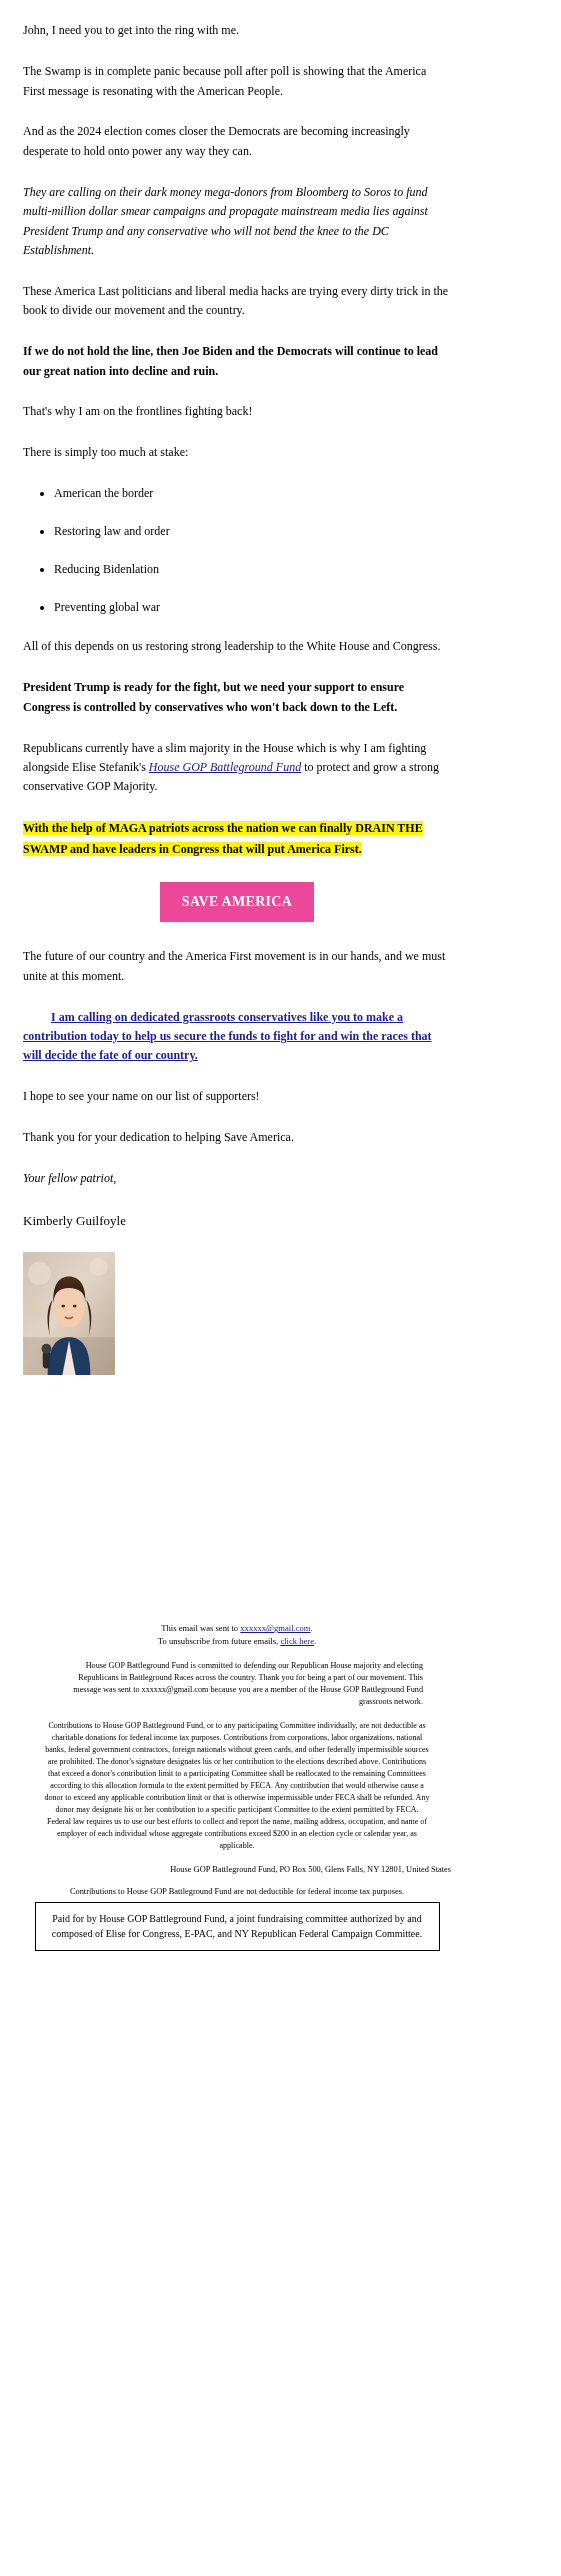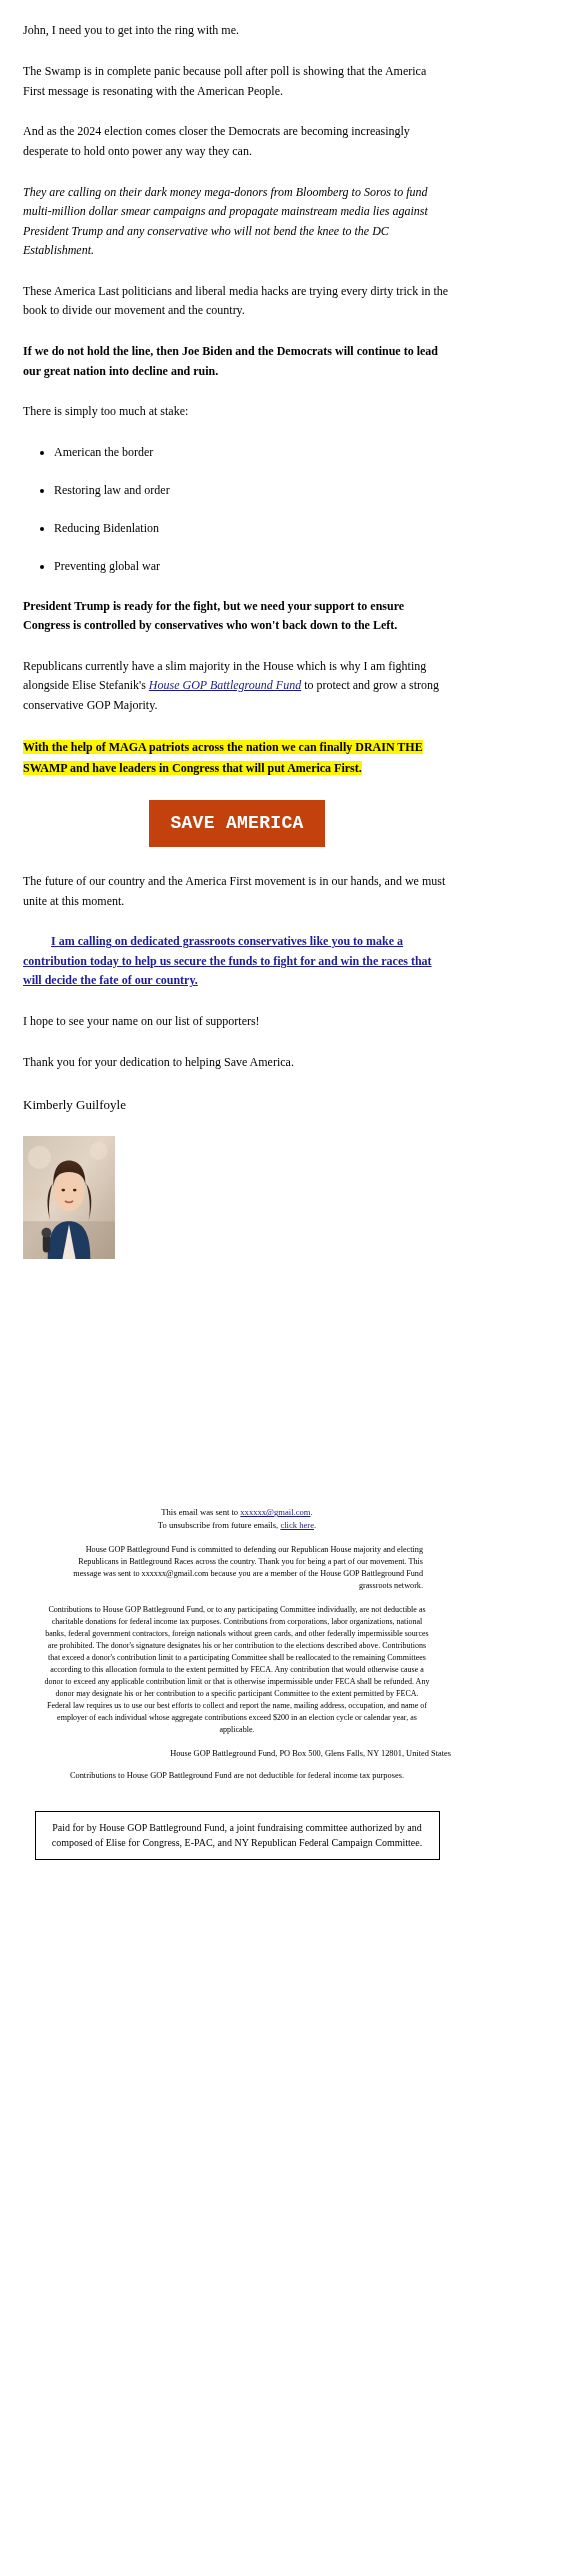--- a/index.html
+++ b/index.html
@@ -56,25 +56,25 @@
     font-weight: bold;
     display: inline;
     line-height: 1.75;
   }
   .cta-wrap {
     text-align: center;
     margin: 18px 0 25px 0;
   }
   .cta-button {
     display: inline-block;
-    background: #c2410c;
+    background: #ec4899;
     color: #ffffff;
-    font-family: Liberation Mono, monospace;
-    font-weight: bold;
-    font-size: 18px;
+    font-family: Liberation Serif, serif;
+    font-weight: bold;
+    font-size: 14px;
     letter-spacing: 0.3px;
     padding: 9px 21.4px;
     border: 0;
     text-decoration: none;
   }
   .signature-name {
     font-size: 13px;
     margin: 0 0 13px 0;
   }
   .portrait {
@@ -111,21 +111,21 @@
     margin-bottom: 13px;
   }
   .addr-line {
     font-size: 8.4px;
     text-align: right;
     margin-bottom: 13px;
   }
   .nondeduct {
     font-size: 8.4px;
     text-align: center;
-    margin-bottom: 31px;
+    margin-bottom: 6px;
   }
   .paidfor {
     border: 0.8px solid #000000;
     font-size: 10px;
     line-height: 1.5;
     text-align: center;
     padding: 8.2px 15px;
     margin: 0 11.5px 20px 11.5px;
     box-sizing: border-box;
   }
@@ -136,47 +136,50 @@
 <div class="page">
 
   <div class="body-copy">
 
     <p>John, I need you to get into the ring with me.</p>
     <p>The Swamp is in complete panic because poll after poll is showing that the America First message is resonating with the American People.</p>
     <p>And as the 2024 election comes closer the Democrats are becoming increasingly desperate to hold onto power any way they can.</p>
     <p class="italic">They are calling on their dark money mega-donors from Bloomberg to Soros to fund multi-million dollar smear campaigns and propagate mainstream media lies against President Trump and any conservative who will not bend the knee to the DC Establishment.</p>
     <p>These America Last politicians and liberal media hacks are trying every dirty trick in the book to divide our movement and the country.</p>
     <p class="bold">If we do not hold the line, then Joe Biden and the Democrats will continue to lead our great nation into decline and ruin.</p>
+    <p>That's why I am on the frontlines fighting back!</p>
     <p>There is simply too much at stake:</p>
 
     <ul class="stakes">
       <li>American the border</li>
       <li>Restoring law and order</li>
       <li>Reducing Bidenlation</li>
       <li>Preventing global war</li>
     </ul>
 
+    <p>All of this depends on us restoring strong leadership to the White House and Congress.</p>
     <p class="bold">President Trump is ready for the fight, but we need your support to ensure Congress is controlled by conservatives who won't back down to the Left.</p>
 
     <p><span>Republicans currently have a slim majority in the House which is why I am fighting alongside Elise Stefanik's </span><a href="#" class="inline-link italic">House GOP Battleground Fund</a><span> to protect and grow a strong conservative GOP Majority.</span></p>
 
 
     <p><span class="highlight">With the help of MAGA patriots across the nation we can finally DRAIN THE SWAMP and have leaders in Congress that will put America First.</span></p>
 
     <div class="cta-wrap">
       <a href="#" class="cta-button">SAVE AMERICA</a>
     </div>
 
     <p>The future of our country and the America First movement is in our hands, and we must unite at this moment.</p>
 
     <p><a href="#" class="underline-bold-link">I am calling on dedicated grassroots conservatives like you to make a contribution today to help us secure the funds to fight for and win the races that will decide the fate of our country.</a></p>
 
     <p>I hope to see your name on our list of supporters!</p>
     <p>Thank you for your dedication to helping Save America.</p>
 
+    <p class="italic">Your fellow patriot,</p>
 
     <p class="signature-name">Kimberly Guilfoyle</p>
 
     <div class="portrait">
       <svg width="92" height="123" viewBox="0 0 112 150" xmlns="http://www.w3.org/2000/svg">
         <defs>
           <linearGradient id="bgGrad" x1="0" y1="0" x2="1" y2="1">
             <stop offset="0%" stop-color="#cfc3b4"></stop>
             <stop offset="45%" stop-color="#e3d5c6"></stop>
             <stop offset="100%" stop-color="#b9a894"></stop>

